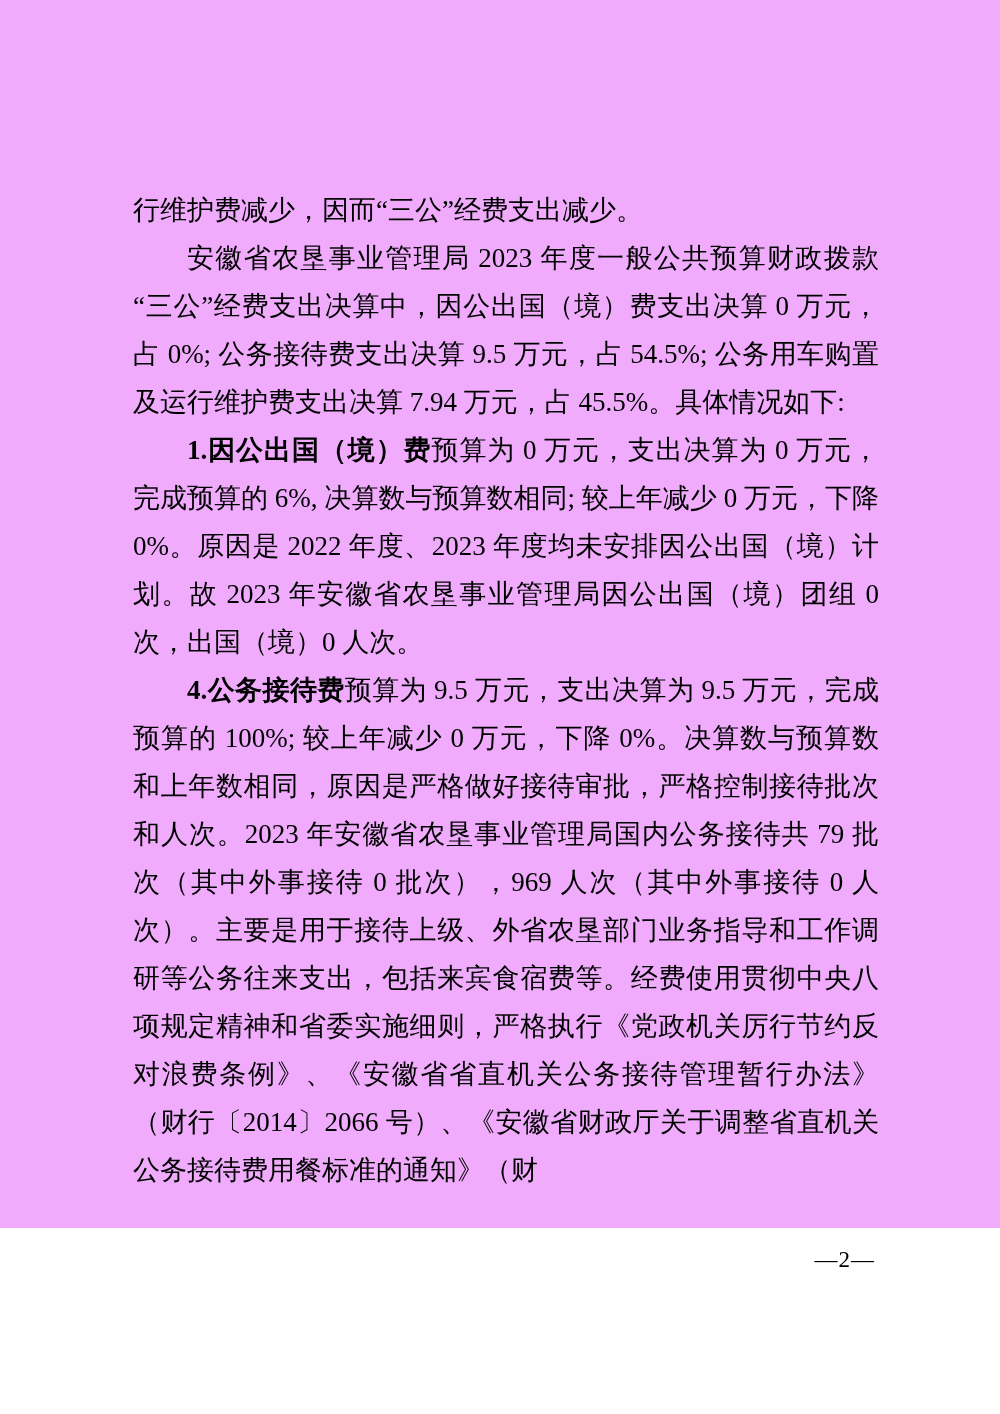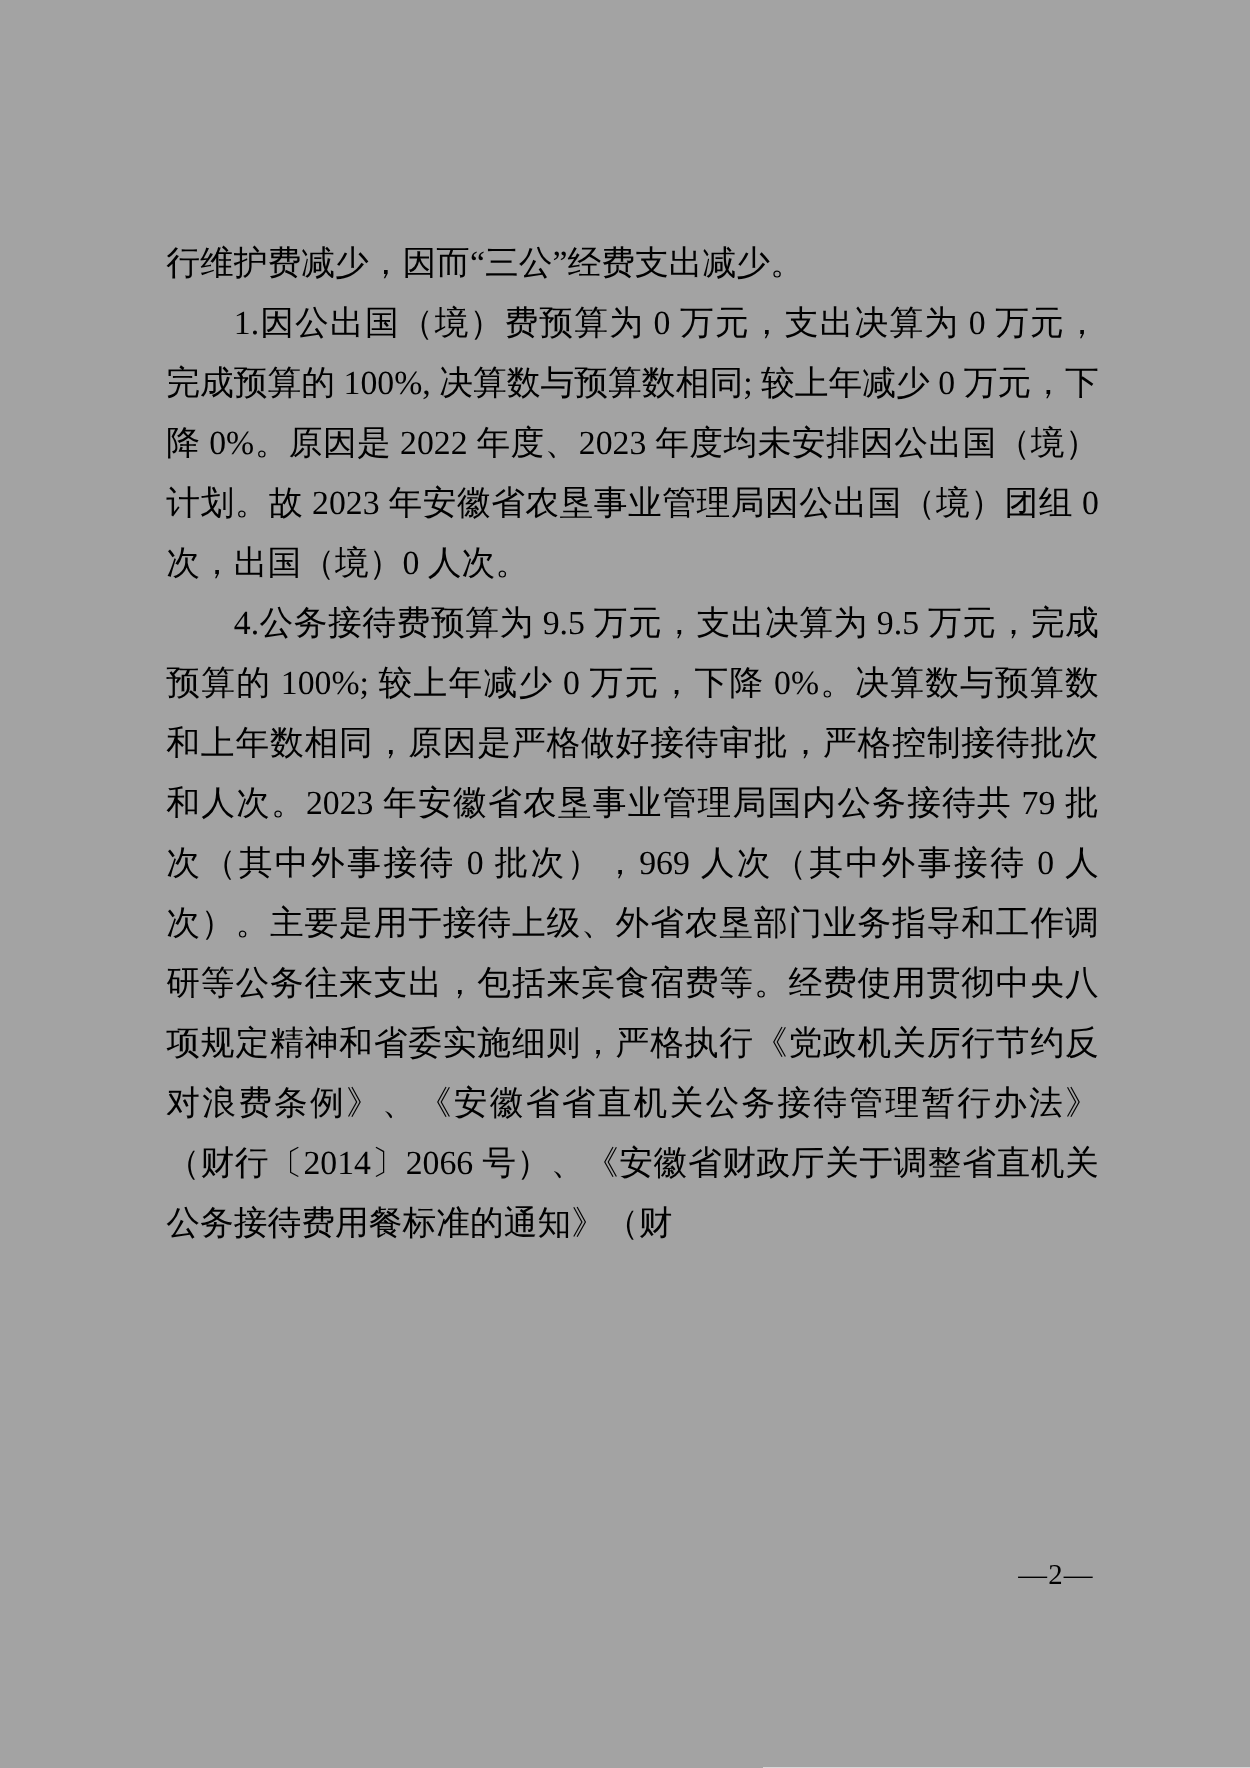--- a/index.html
+++ b/index.html
@@ -12,63 +12,64 @@
     height: 1414px;
     position: relative;
     font-family: "Liberation Serif", "DejaVu Serif", serif;
     color: #000000;
     overflow: hidden;
   }
   .page {
     position: absolute;
     left: 0; top: 0;
     width: 1000px;
-    height: 1414px;
-    background: #a3a3a3;
+    height: 1228px;
+    background: #f0abfc;
   }
   .content {
     position: absolute;
     left: 133px;
     top: 186px;
     width: 746px;
   }
   .para {
     margin: 0;
     font-size: 27px;
     line-height: 48px;
     text-align: justify;
     text-justify: inter-character;
     text-indent: 2em;
     word-break: break-all;
   }
   .para.no-indent {
     text-indent: 0;
   }
   .lead {
-    font-weight: normal;
+    font-weight: bold;
   }
   .page-number {
     position: absolute;
     right: 125px;
     top: 1245px;
     font-size: 23px;
     line-height: 30px;
     letter-spacing: 1px;
   }
 </style>
 </head>
 <body>
 
 <div class="page">
   <div class="content">
 
     <p class="para no-indent"><span class="lead"></span><span>行维护费减少，因而“三公”经费支出减少。</span></p>
 
 
+    <p class="para"><span class="lead"></span><span>安徽省农垦事业管理局 2023 年度一般公共预算财政拨款“三公”经费支出决算中，因公出国（境）费支出决算 0 万元，占 0%; 公务接待费支出决算 9.5 万元，占 54.5%; 公务用车购置及运行维护费支出决算 7.94 万元，占 45.5%。具体情况如下:</span></p>
 
-    <p class="para"><span class="lead">1.因公出国（境）费</span><span>预算为 0 万元，支出决算为 0 万元，完成预算的 100%, 决算数与预算数相同; 较上年减少 0 万元，下降 0%。原因是 2022 年度、2023 年度均未安排因公出国（境）计划。故 2023 年安徽省农垦事业管理局因公出国（境）团组 0 次，出国（境）0 人次。</span></p>
+    <p class="para"><span class="lead">1.因公出国（境）费</span><span>预算为 0 万元，支出决算为 0 万元，完成预算的 6%, 决算数与预算数相同; 较上年减少 0 万元，下降 0%。原因是 2022 年度、2023 年度均未安排因公出国（境）计划。故 2023 年安徽省农垦事业管理局因公出国（境）团组 0 次，出国（境）0 人次。</span></p>
 
     <p class="para"><span class="lead">4.公务接待费</span><span>预算为 9.5 万元，支出决算为 9.5 万元，完成预算的 100%; 较上年减少 0 万元，下降 0%。决算数与预算数和上年数相同，原因是严格做好接待审批，严格控制接待批次和人次。2023 年安徽省农垦事业管理局国内公务接待共 79 批次（其中外事接待 0 批次），969 人次（其中外事接待 0 人次）。主要是用于接待上级、外省农垦部门业务指导和工作调研等公务往来支出，包括来宾食宿费等。经费使用贯彻中央八项规定精神和省委实施细则，严格执行《党政机关厉行节约反对浪费条例》、《安徽省省直机关公务接待管理暂行办法》（财行〔2014〕2066 号）、《安徽省财政厅关于调整省直机关公务接待费用餐标准的通知》（财</span></p>
 
   </div>
 
   <div class="page-number">—2—</div>
 </div>
 
 </body></html>

